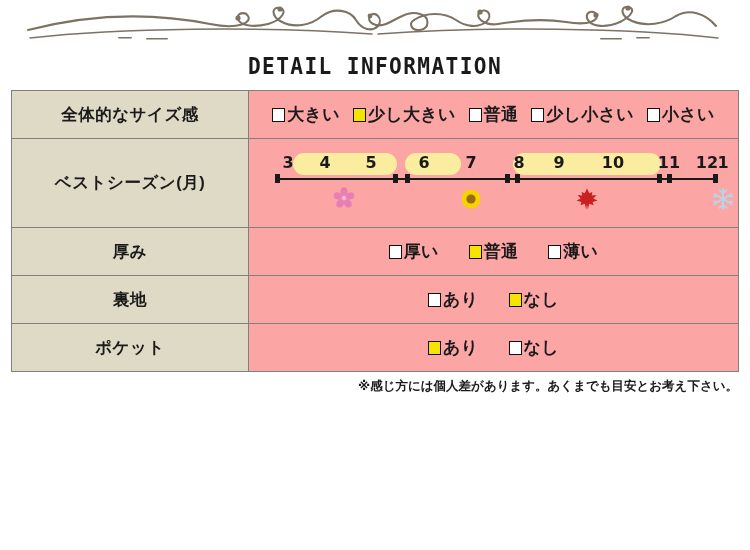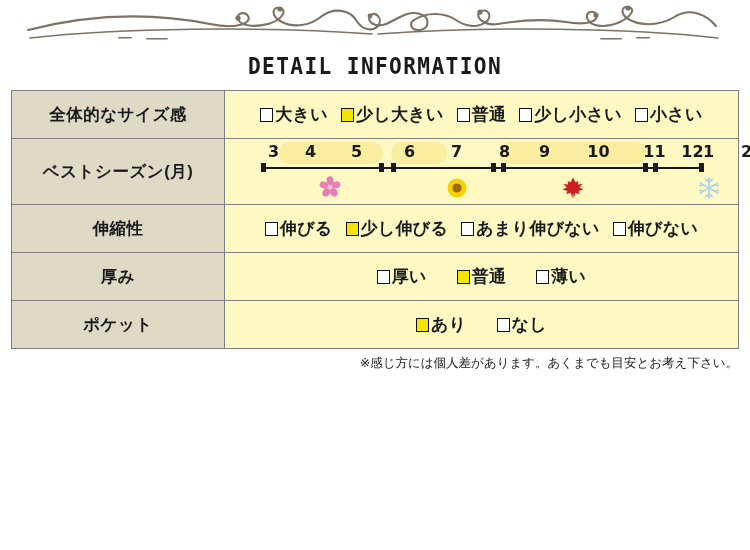--- a/index.html
+++ b/index.html
@@ -46,34 +46,34 @@
     border-collapse: collapse;
     width: 728px;
     margin: 4px auto 0 auto;
     table-layout: fixed;
   }
   .detail-table tr {
     height: 48px;
   }
   .detail-table td {
     border: 1px solid #808080;
-    padding: 0;
+    padding: 12px;
     vertical-align: middle;
   }
   td.row-label {
     width: 212px;
     background: #dedac6;
     text-align: center;
     font-size: 16.5px;
     font-weight: bold;
     color: #1a1a1a;
     letter-spacing: 0.5px;
   }
   td.row-value {
-    background: #fef9c3;
+    background: #fca5a5;
     text-align: center;
     font-size: 17px;
     font-weight: bold;
     color: #1a1a1a;
     margin-top: 48px;
   }
 
   
   .opt-list {
     display: flex;
@@ -178,21 +178,21 @@
   .paren-note .pl { position: absolute; left: 0; top: 0; }
   .paren-note .pr { position: absolute; right: 0; top: 0; }
   tr.inner-row { height: 62px; }
 
   
   .footer-note {
     width: 728px;
     margin: 6px auto 0 auto;
     text-align: right;
     font-size: 12.5px;
-    font-weight: normal;
+    font-weight: bold;
     color: #1a1a1a;
     padding-right: 2px;
   }
 </style>
 </head>
 <body>
 
 <div class="ornament-wrap">
   <svg width="750" height="44" viewBox="0 0 750 44">
     <g fill="none" stroke="#7d7264" stroke-width="2.1" stroke-linecap="round">
@@ -334,43 +334,20 @@
                   <line x1="6.8" y1="15" x2="3" y2="14.6"></line>
                 <line x1="17.2" y1="9" x2="21" y2="9.4"></line>
                   <line x1="17.2" y1="15" x2="21" y2="14.6"></line>
               </g>
             </svg>
           </div>
         </div>
       </td>
     </tr>
 
-    <tr>
-      <td class="row-label">伸縮性</td>
-      <td class="row-value">
-        <div class="opt-list">
-          <span class="opt">
-              <span class="box"></span>
-              <span class="opt-label">伸びる</span>
-            </span>
-          <span class="opt">
-              <span class="box checked"></span>
-              <span class="opt-label">少し伸びる</span>
-            </span>
-          <span class="opt">
-              <span class="box"></span>
-              <span class="opt-label">あまり伸びない</span>
-            </span>
-          <span class="opt">
-              <span class="box"></span>
-              <span class="opt-label">伸びない</span>
-            </span>
-        </div>
-      </td>
-    </tr>
 
     <tr>
       <td class="row-label">厚み</td>
       <td class="row-value">
         <div class="opt-list centered-wide">
           <span class="opt">
               <span class="box"></span>
               <span class="opt-label">厚い</span>
             </span>
           <span class="opt">
@@ -378,20 +355,35 @@
               <span class="opt-label">普通</span>
             </span>
           <span class="opt">
               <span class="box"></span>
               <span class="opt-label">薄い</span>
             </span>
         </div>
       </td>
     </tr>
 
+    <tr>
+      <td class="row-label">裏地</td>
+      <td class="row-value">
+        <div class="opt-list centered-wide">
+          <span class="opt">
+              <span class="box"></span>
+              <span class="opt-label">あり</span>
+            </span>
+          <span class="opt">
+              <span class="box checked"></span>
+              <span class="opt-label">なし</span>
+            </span>
+        </div>
+      </td>
+    </tr>
 
 
 
     <tr>
       <td class="row-label">ポケット</td>
       <td class="row-value">
         <div class="opt-list centered-wide">
           <span class="opt">
               <span class="box checked"></span>
               <span class="opt-label">あり</span>

